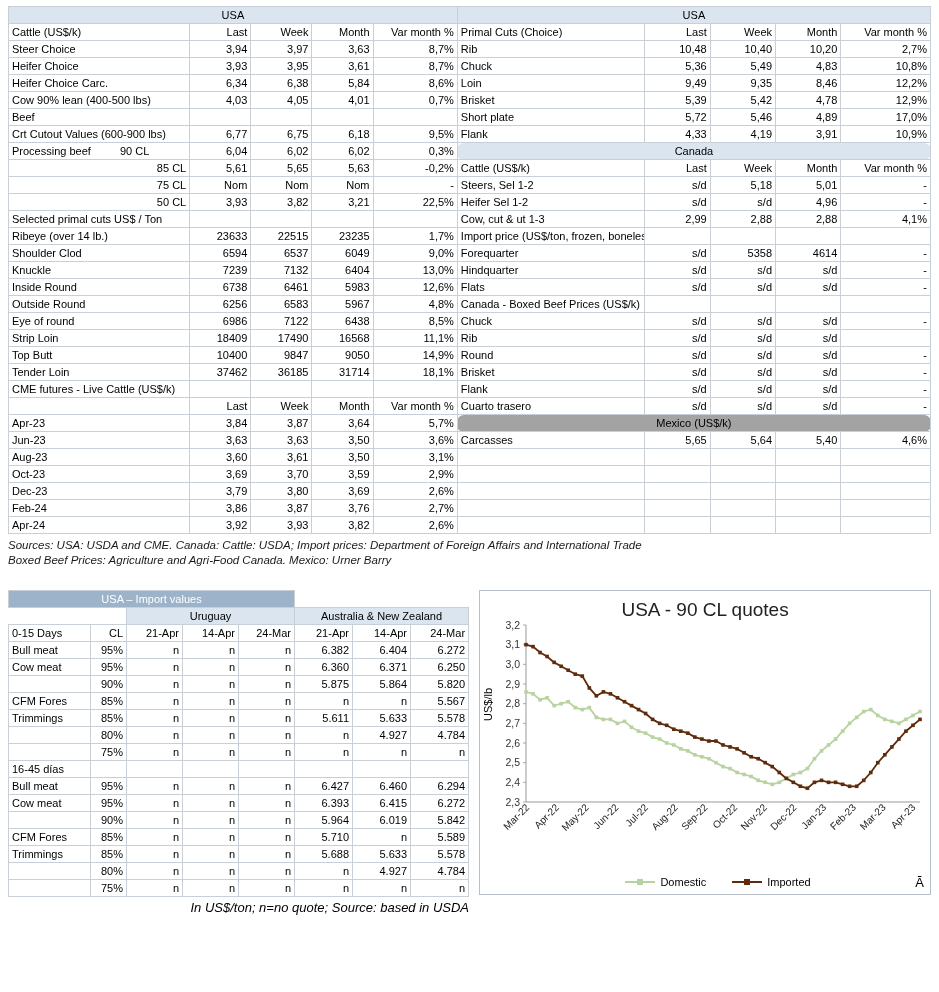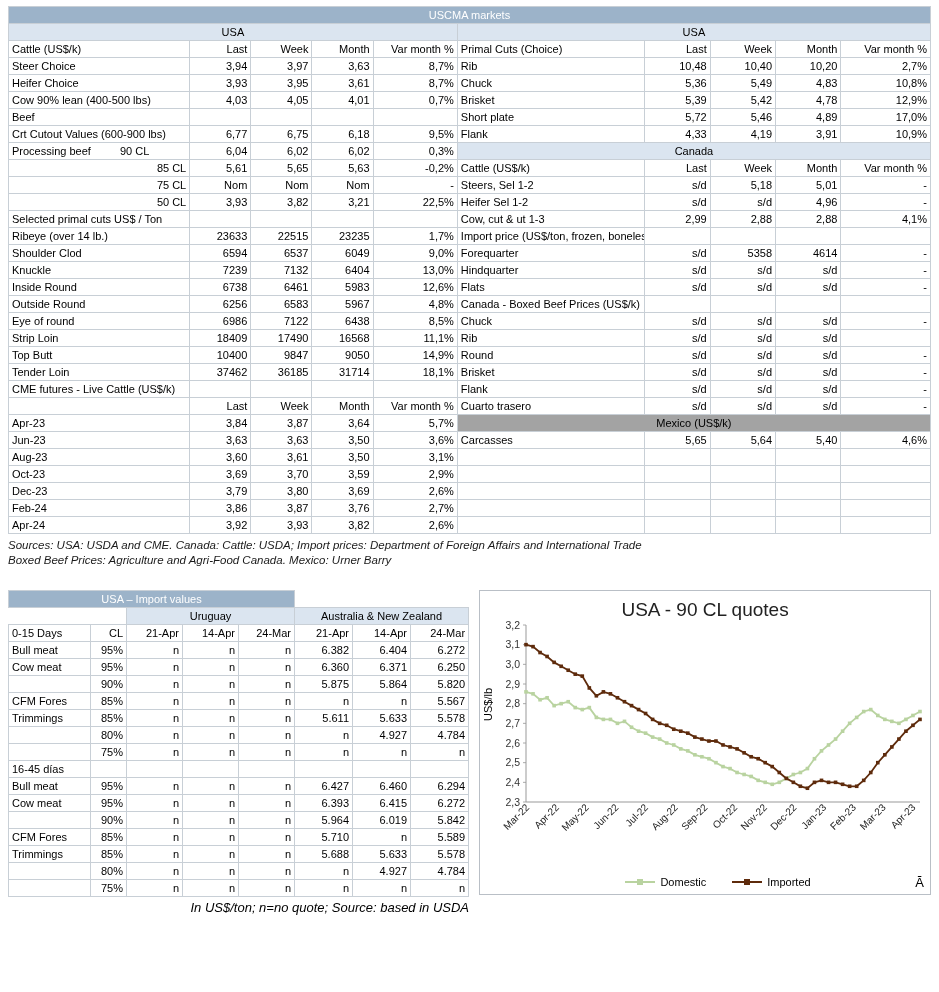--- a/index.html
+++ b/index.html
@@ -32,21 +32,21 @@
     font-size: 11px;
   }
   .region-bar td {
     background: #dbe5f0;
     font-weight: bold;
     text-align: center;
   }
   .hdr td { font-weight: bold; }
   .num { text-align: right; }
   .ctr { text-align: center; }
-  .b { font-weight: bold; }
+  .b { font-weight: bold; border-radius: 7px; }
 
   
   .main-tbl { width: 923px; }
   .main-tbl col.c0 { width: 172px; }
   .main-tbl col.c1 { width: 58px; }
   .main-tbl col.c2 { width: 58px; }
   .main-tbl col.c3 { width: 58px; }
   .main-tbl col.c4 { width: 80px; }
   .main-tbl col.c5 { width: 178px; }
   .main-tbl col.c6 { width: 62px; }
@@ -122,23 +122,20 @@
         <col class="c2">
         <col class="c3">
         <col class="c4">
       <col class="c5">
         <col class="c6">
         <col class="c7">
         <col class="c8">
         <col class="c9">
     </colgroup>
     <tbody>
-      <tr class="title-bar">
-        <td colspan="10">USCMA markets</td>
-      </tr>
       <tr class="region-bar">
         <td colspan="5">USA</td>
         <td colspan="5">USA</td>
       </tr>
       <tr class="hdr">
         <td>Cattle (US$/k)</td>
         <td class="num">Last</td>
         <td class="num">Week</td>
         <td class="num">Month</td>
         <td class="num">Var month %</td>
@@ -166,20 +163,32 @@
           <td>Heifer Choice</td>
           <td class="num">3,93</td>
           <td class="num">3,95</td>
           <td class="num">3,61</td>
           <td class="num">8,7%</td>
           <td>Chuck</td>
           <td class="num">5,36</td>
           <td class="num">5,49</td>
           <td class="num">4,83</td>
           <td class="num">10,8%</td>
+        </tr>
+        <tr>
+          <td>Heifer Choice Carc.</td>
+          <td class="num">6,34</td>
+          <td class="num">6,38</td>
+          <td class="num">5,84</td>
+          <td class="num">8,6%</td>
+          <td>Loin</td>
+          <td class="num">9,49</td>
+          <td class="num">9,35</td>
+          <td class="num">8,46</td>
+          <td class="num">12,2%</td>
         </tr>
         <tr>
           <td>Cow 90% lean (400-500 lbs)</td>
           <td class="num">4,03</td>
           <td class="num">4,05</td>
           <td class="num">4,01</td>
           <td class="num">0,7%</td>
           <td>Brisket</td>
           <td class="num">5,39</td>
           <td class="num">5,42</td>

